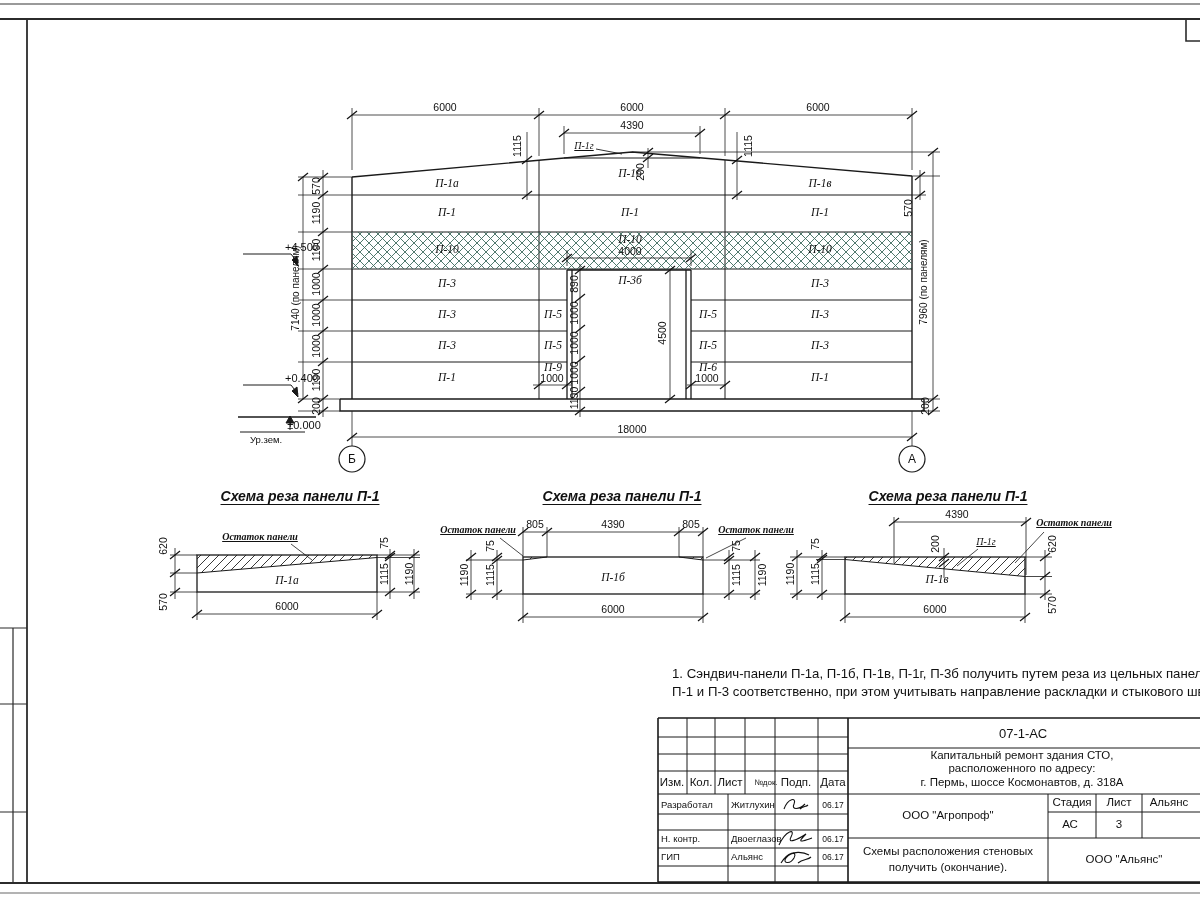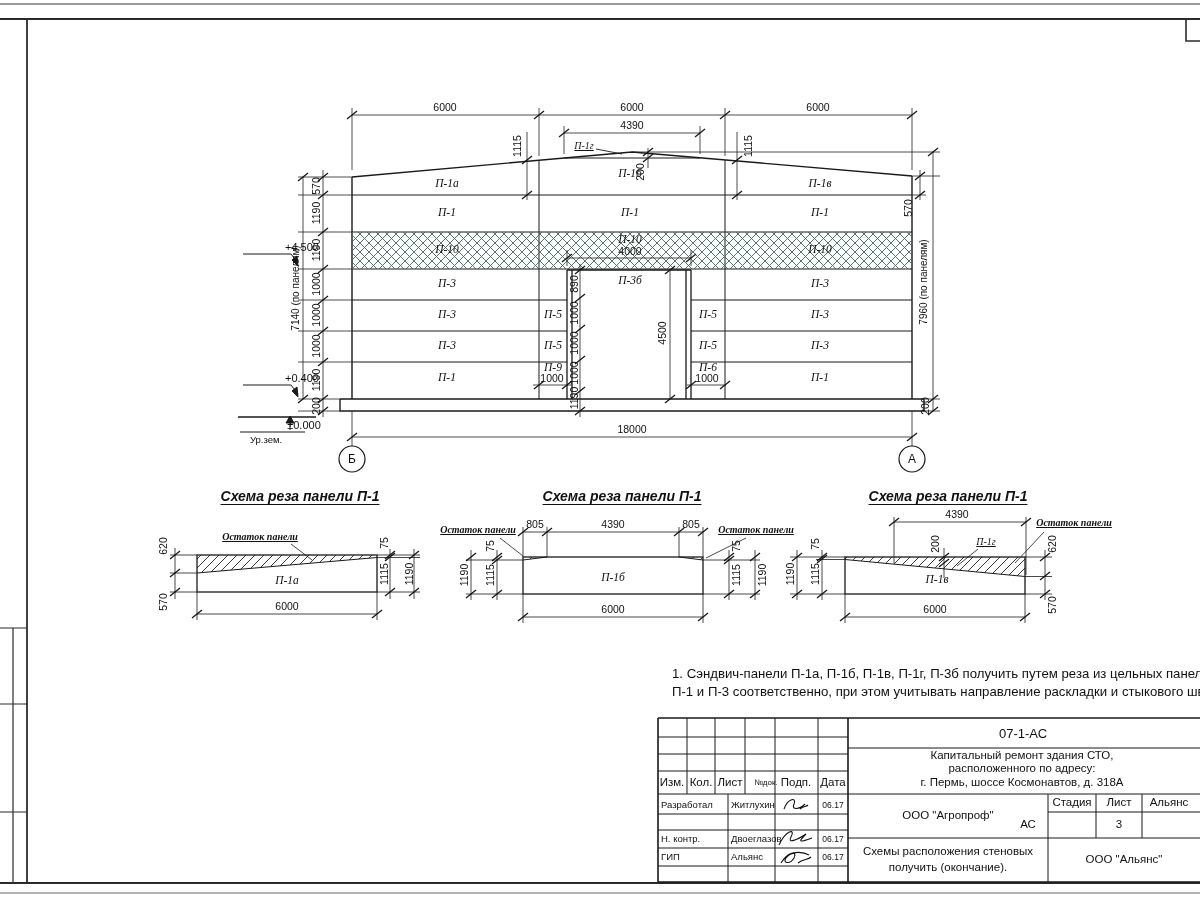--- a/index.html
+++ b/index.html
@@ -370,19 +370,19 @@
 <div class="t" style="left:833px;top:857px;font-size:8.5px;">06.17</div>
 
 <div class="t tb-big" style="left:1023px;top:733px;">07-1-АС</div>
 <div class="t tb" style="left:1022px;top:756px;">Капитальный ремонт здания СТО,</div>
 <div class="t tb" style="left:1022px;top:769px;">расположенного по адресу:</div>
 <div class="t tb" style="left:1022px;top:783px;">г. Пермь, шоссе Космонавтов, д. 318А</div>
 <div class="t tb" style="left:948px;top:816px;">ООО "Агропроф"</div>
 <div class="t tb" style="left:1072px;top:803px;">Стадия</div>
 <div class="t tb" style="left:1119px;top:803px;">Лист</div>
 <div class="t tb" style="left:1169px;top:803px;">Альянс</div>
-<div class="t tb" style="left:1028px;top:825px;">АС</div>
+<div class="t tb" style="left:1070px;top:825px;">АС</div>
 <div class="t tb" style="left:1119px;top:825px;">3</div>
 <div class="t tb" style="left:948px;top:852px;">Схемы расположения стеновых</div>
 <div class="t tb" style="left:948px;top:868px;">получить (окончание).</div>
 <div class="t tb" style="left:1124px;top:860px;">ООО "Альянс"</div>
 
 </div>
 
 </body></html>

